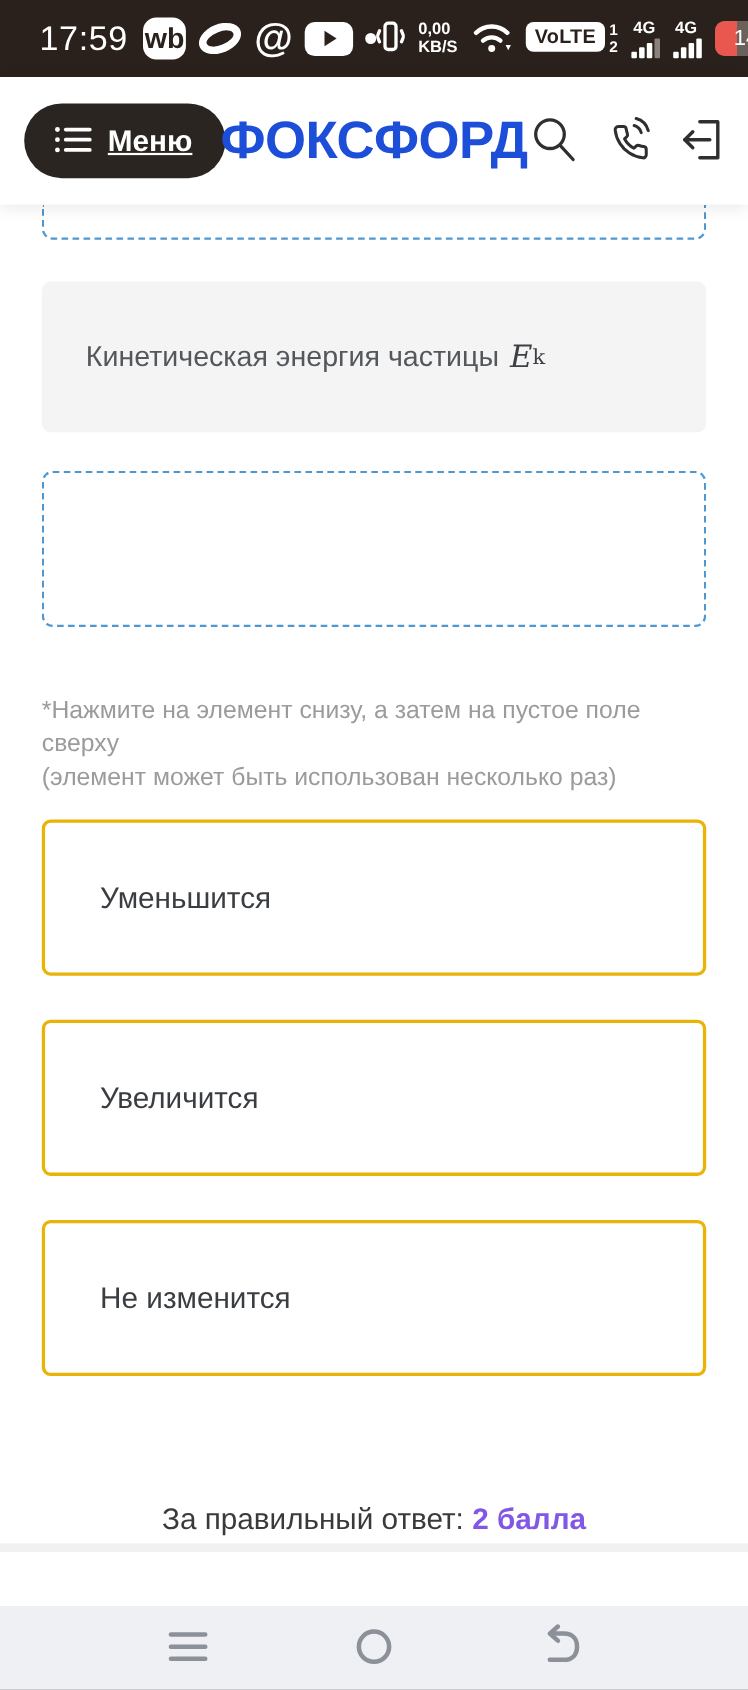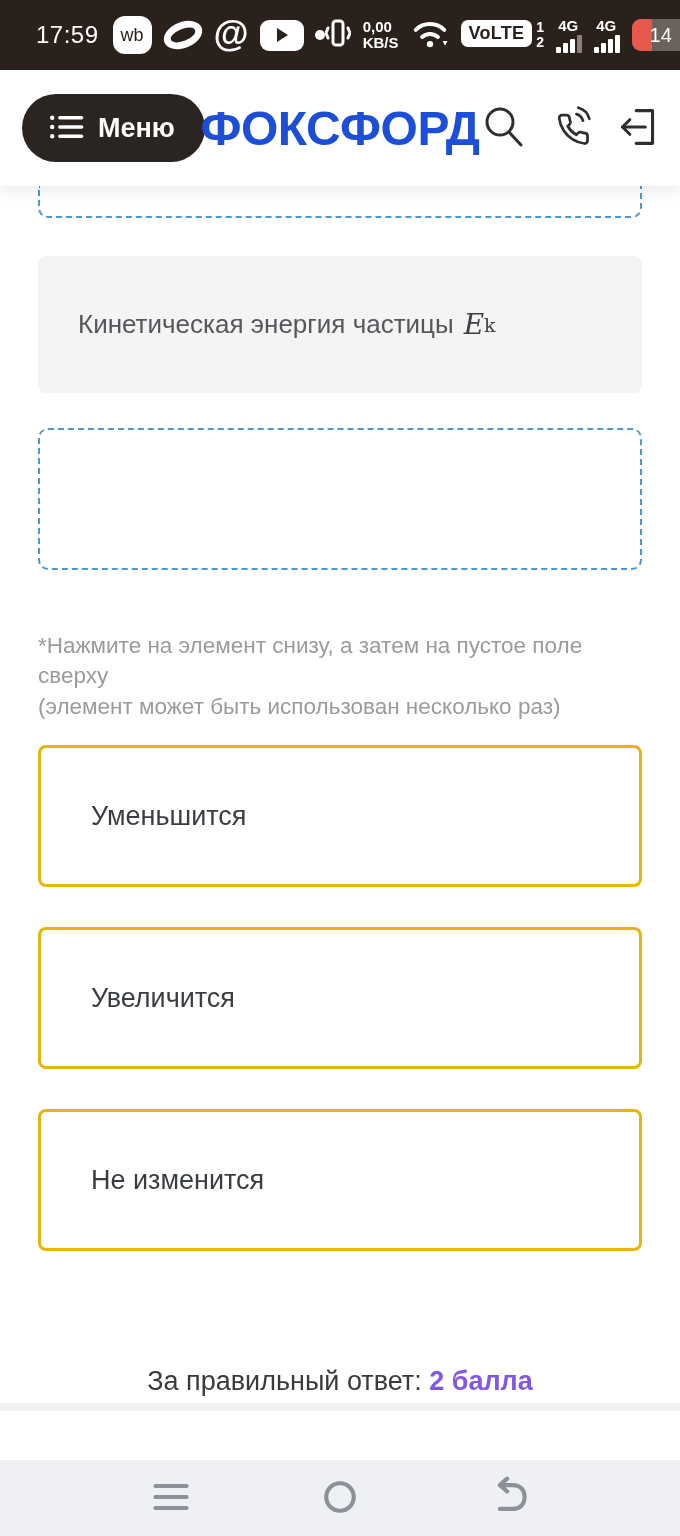--- a/index.html
+++ b/index.html
@@ -7,25 +7,25 @@
   .phone {
     position:relative; width:680px; height:1536px; margin:0 auto;
     background:#ffffff; overflow:hidden;
   }
 
   
   .status-bar {
     height:70px; background:#2b211c; color:#fff;
     display:flex; align-items:center; padding:0 30px 0 36px;
   }
-  .sb-time { font-size:24px; font-weight:500; letter-spacing:.5px; margin-right:14px; }
+  .sb-time { font-size:31px; font-weight:500; letter-spacing:.5px; margin-right:14px; }
   .sb-left { display:flex; align-items:center; gap:11px; }
   .sb-wb {
     width:39px; height:38px; background:#fff; border-radius:12px; color:#2b211c;
-    font-weight:400; font-size:18px; display:flex; align-items:center; justify-content:center;
+    font-weight:700; font-size:26px; display:flex; align-items:center; justify-content:center;
   }
   .sb-oval {
     width:40px; height:26px; border:7px solid #fff; border-radius:50%;
     transform:rotate(-22deg);
   }
   .sb-at { font-size:36px; font-weight:700; line-height:1; margin-top:-3px; }
   .sb-yt {
     width:44px; height:31px; background:#fff; border-radius:9px;
     display:flex; align-items:center; justify-content:center;
   }
@@ -57,21 +57,21 @@
   
   .header {
     position:relative; height:116px; background:#fff; z-index:5;
     display:flex; align-items:center; padding:0 22px;
     box-shadow:0 5px 14px rgba(0,0,0,.08);
   }
   .menu-pill {
     display:flex; align-items:center; gap:13px; background:#2b2522; color:#fff;
     border:none; border-radius:36px; height:68px; padding:0 30px 0 26px; cursor:pointer;
   }
-  .menu-pill-label { font-size:27px; font-weight:700; }
+  .menu-pill-label { font-size:27px; font-weight:700;text-decoration:underline; }
   .logo {
     position:absolute; left:50%; transform:translateX(-50%);
     font-size:48px; font-weight:700; letter-spacing:-.5px; color:#1d4ed8;
   }
   .header-actions { margin-left:auto; display:flex; align-items:center; gap:25px; }
   .icon-btn { background:none; border:none; padding:0; cursor:pointer; display:block; }
 
   
   .content { padding:0 38px; }
   .dropzone-partial {

